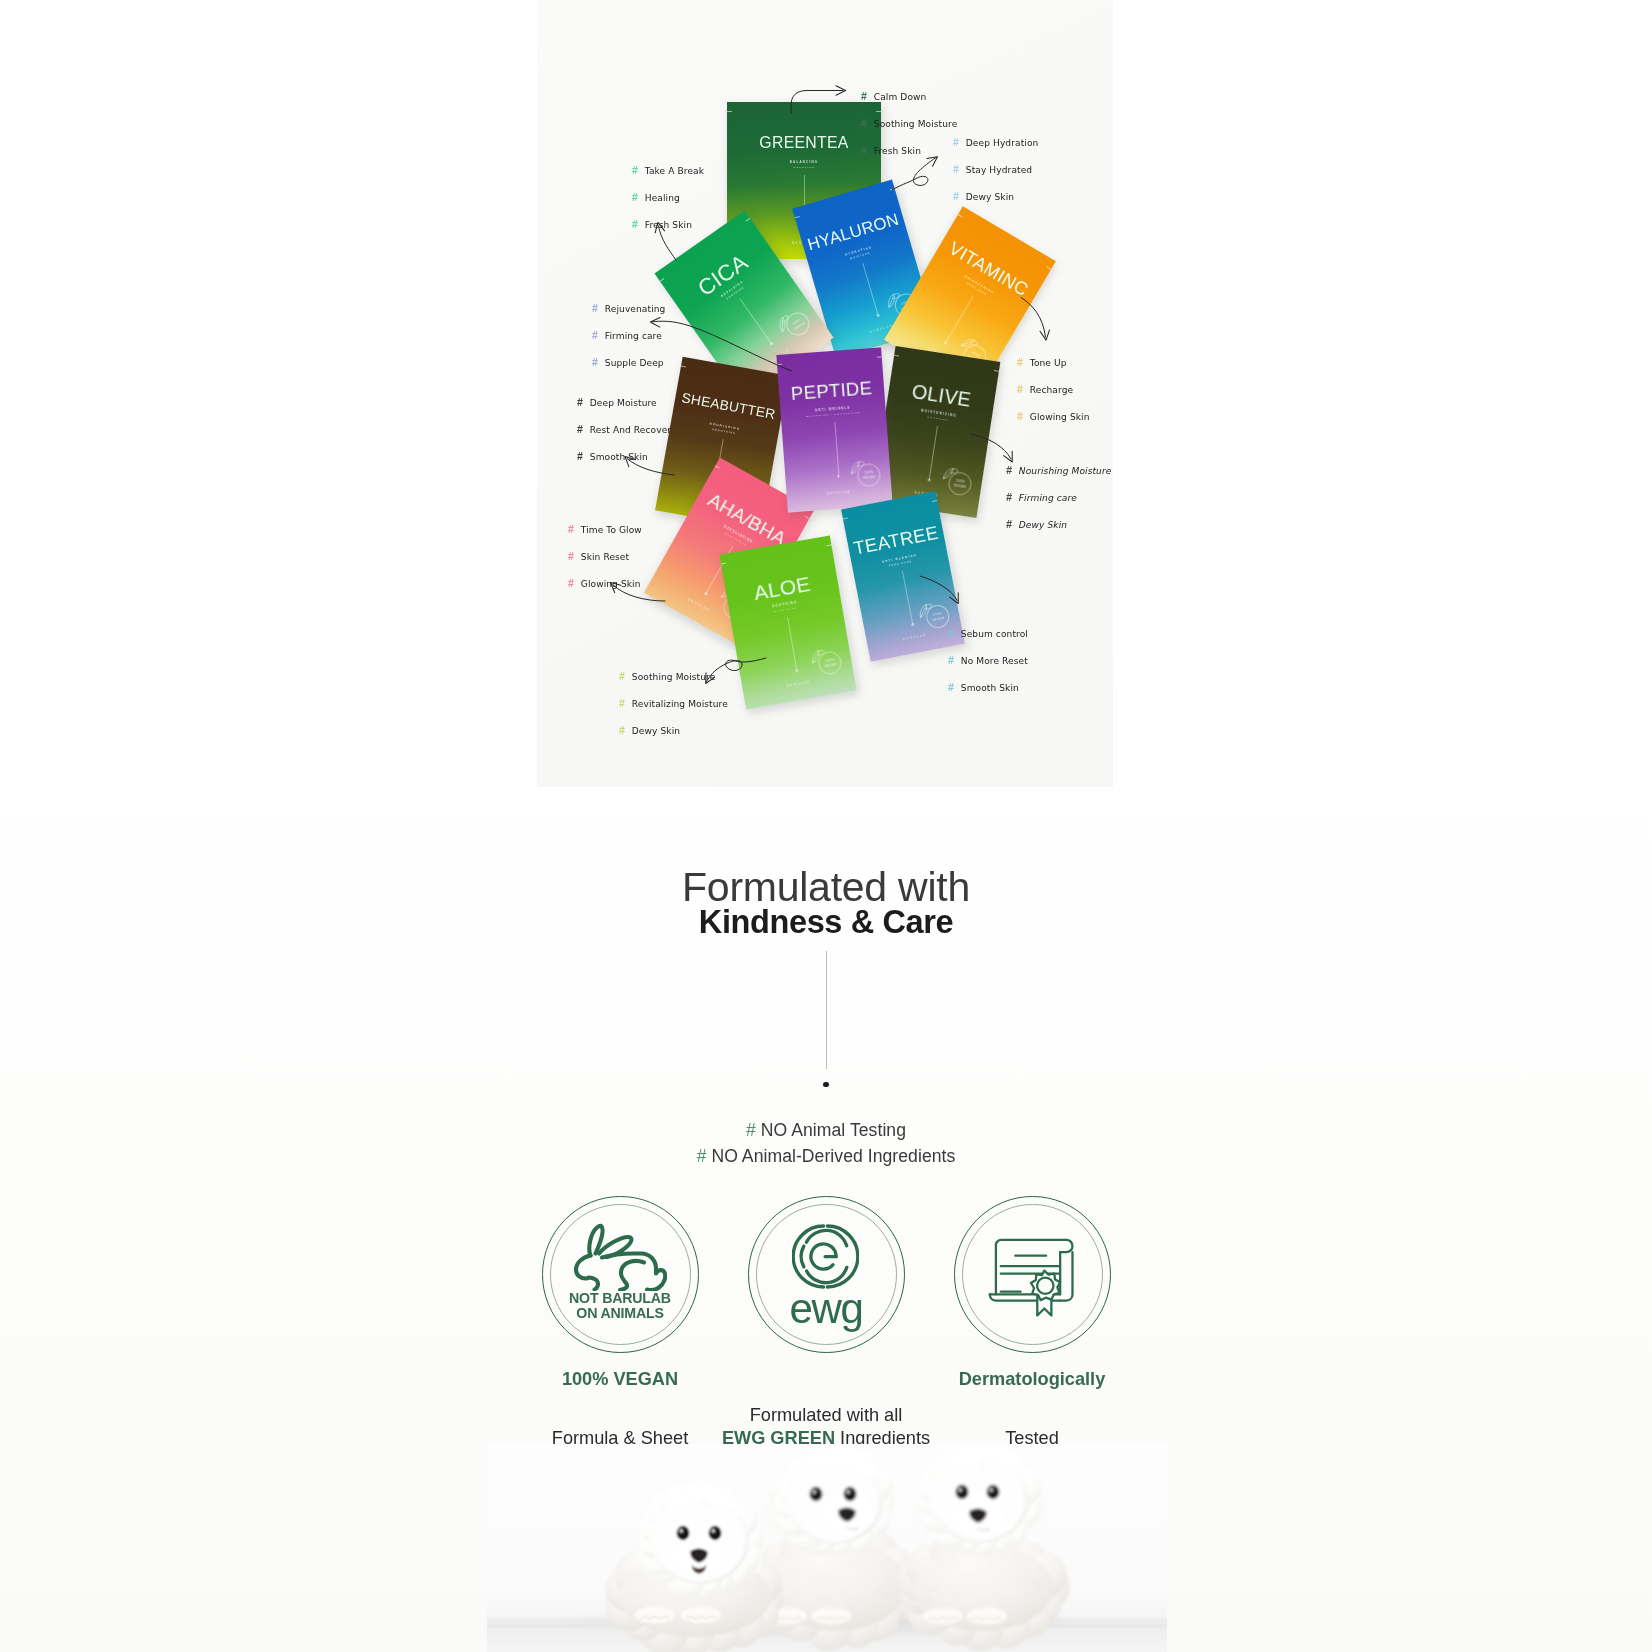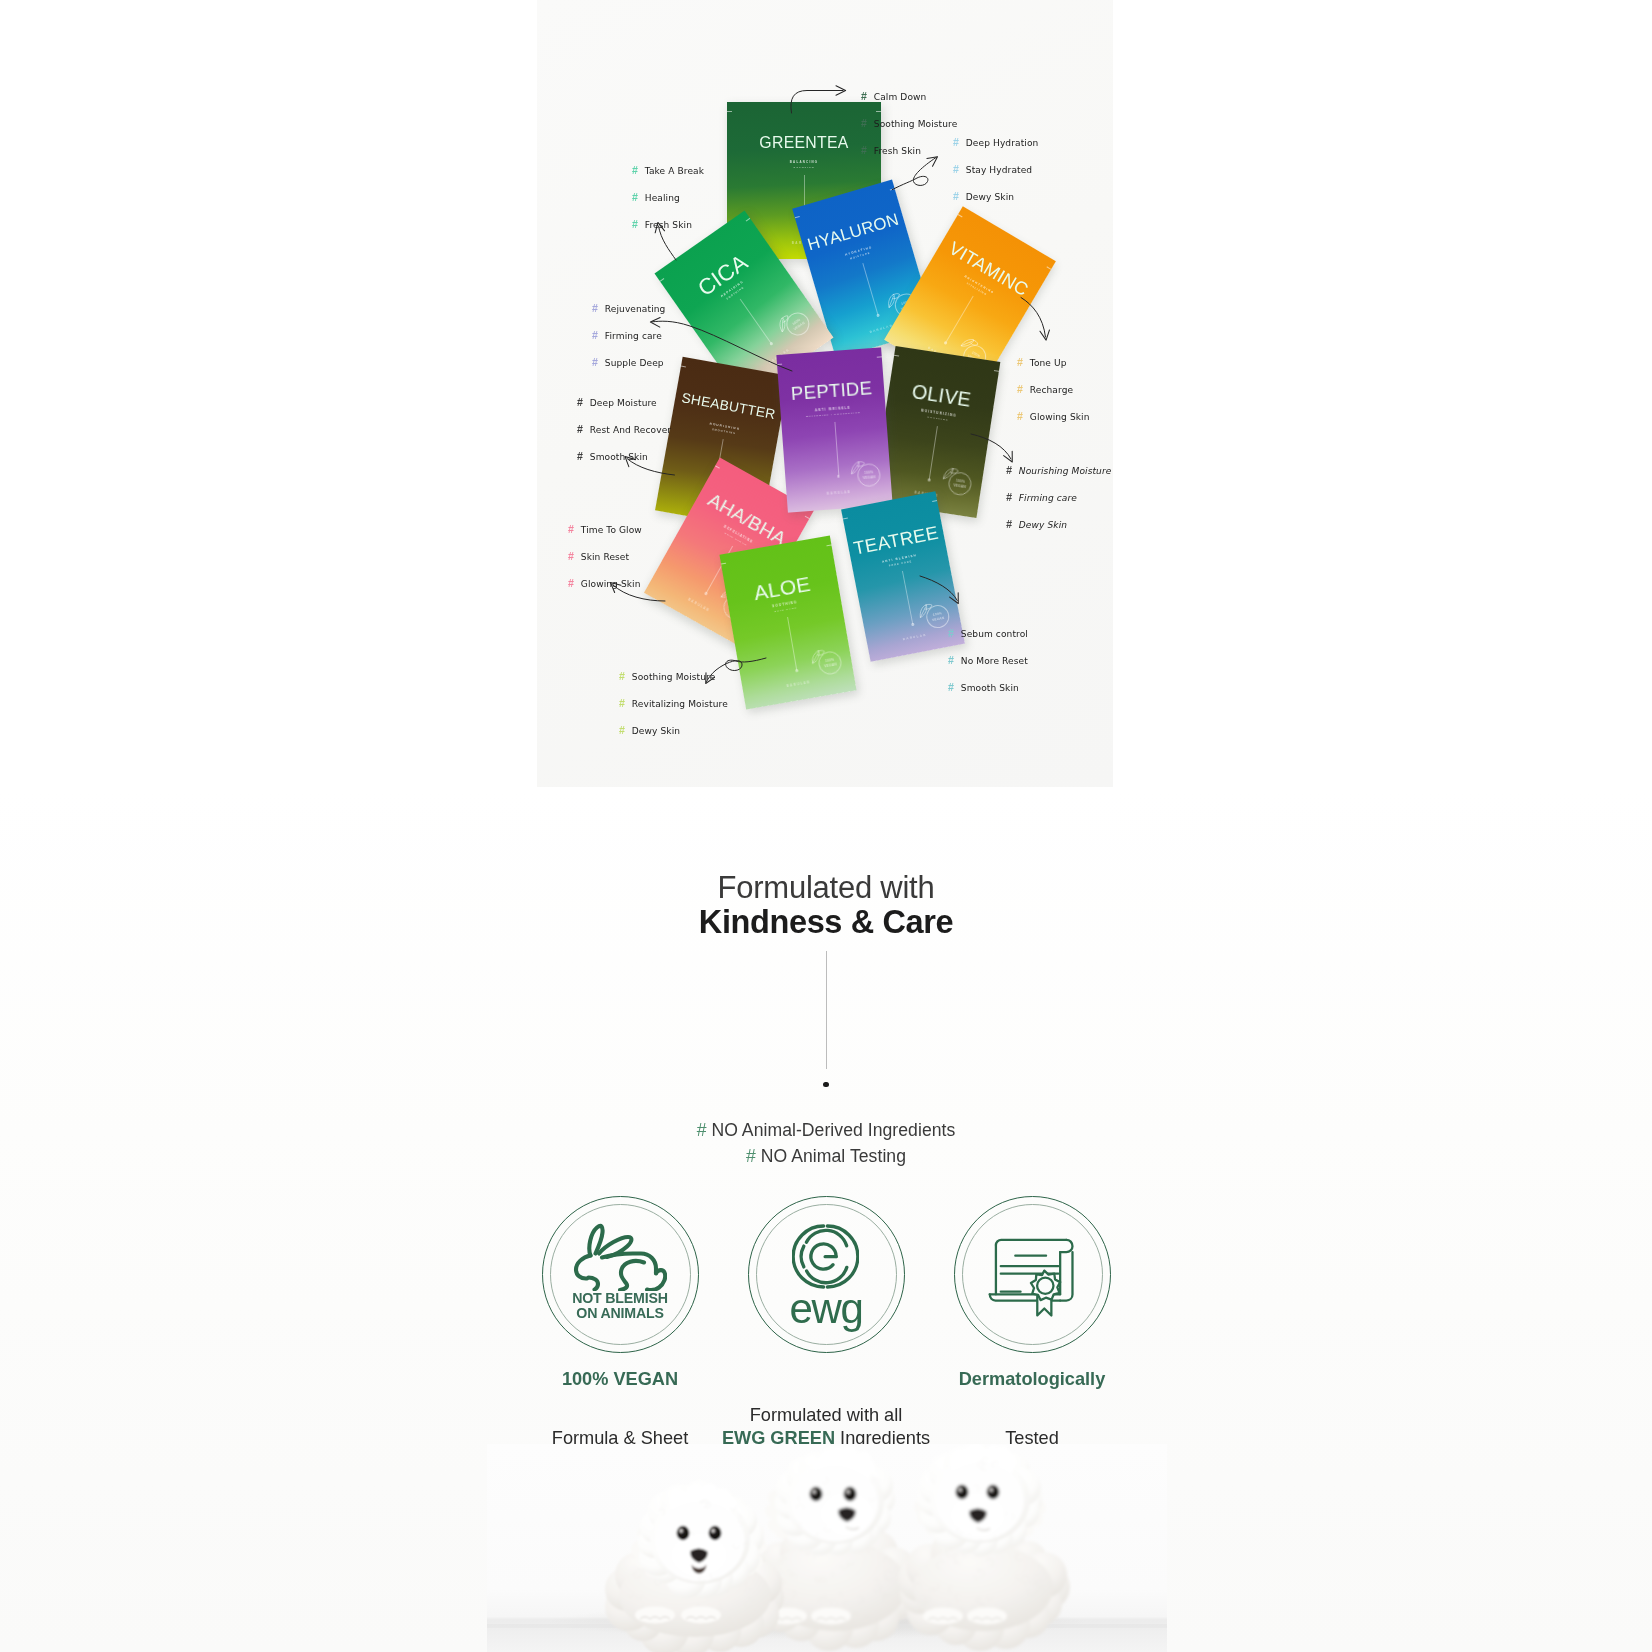--- a/index.html
+++ b/index.html
@@ -39,21 +39,21 @@
   .callout .h{font-weight:700;display:inline-block;width:12.8px;color:var(--hc);font-size:10.6px;
               font-family:"Liberation Sans",sans-serif;}
   .callout > div{display:block;}
 
   .arrows{position:absolute;inset:0;z-index:20;pointer-events:none;}
 
   
   .kind{position:absolute;left:0;top:787px;width:1652px;height:865px;
         background:linear-gradient(180deg,#ffffff 0%,#fdfdfc 40%,#fafaf9 100%);}
   .kind-title{position:absolute;left:0;top:84px;width:1652px;text-align:center;opacity:.999;}
-  .kt1{font-size:31px;color:#3a3a3a;font-weight:400;line-height:33px;letter-spacing:-.25px;}
+  .kt1{font-size:41px;color:#3a3a3a;font-weight:400;line-height:33px;letter-spacing:-.25px;}
   .kt2{font-size:32.5px;color:#1c1c1c;font-weight:700;line-height:36px;letter-spacing:-.38px;}
   .kline{position:absolute;left:825.5px;top:164px;width:1px;height:118px;background:#bcbcbc;}
   .kdot{position:absolute;left:823.3px;top:294.5px;width:5.4px;height:5.4px;border-radius:50%;background:#1a1a1a;}
   .ktags{position:absolute;left:0;top:330px;width:1652px;text-align:center;opacity:.999;
          font-size:17.6px;line-height:26px;color:#3a3a3a;font-weight:400;letter-spacing:.05px;}
   .ktags .hg{color:#4e8f6e;font-weight:400;white-space:pre;}
 
   
   .badges{position:absolute;left:0;top:409px;width:1652px;display:flex;justify-content:center;gap:49px;}
   .badge{width:157px;text-align:center;position:relative;}
@@ -375,39 +375,39 @@
   </div>
 
   <div class="kind">
     <div class="kind-title">
       <div class="kt1">Formulated with</div>
       <div class="kt2">Kindness &amp; Care</div>
     </div>
     <div class="kline"></div>
     <div class="kdot"></div>
     <div class="ktags">
+      <div><span class="hg"># </span><span>NO Animal Testing</span></div>
       <div><span class="hg"># </span><span>NO Animal-Derived Ingredients</span></div>
-      <div><span class="hg"># </span><span>NO Animal Testing</span></div>
     </div>
     <div class="badges">
       <div class="badge">
         <div class="bcircle">
           <div class="bicon">
               <svg width="94" height="68" viewBox="0 0 94 68" fill="none" style="margin-top:-6px">
   <g stroke="#2c6b4b" stroke-width="4.1" fill="none" stroke-linecap="round" stroke-linejoin="round">
     <path d="M17.5 32.5 C14.5 25 17.5 10 24 4.5 C28.5 0.8 30 4 29.5 9.5 C29 15 25 25 22.5 30.5"></path>
     <path d="M26 30.5 C33 22 48 14 55 14 C60 14 59.5 18.5 54 23.5 C48.5 28.5 40 32.5 34 34"></path>
     <path d="M29 34.5 C38 32 50 30.5 60 30.5 L68 30.5 C76.5 30.5 83 37 83 45.5 L83 50.5"></path>
     <path d="M17.5 32.5 C9.5 34 3 40 3 46.5 C3 52.5 8 56 14 55.5"></path>
     <path d="M15.5 54.5 C21 54.5 25 57.5 25 61 C25 63.5 23.5 65.5 21.5 66.5"></path>
     <path d="M71 39.5 C62 36 51 38.5 48.5 46.5 C46.5 53 50.5 56.5 53 60 C55.5 63.5 53.5 66 47 67"></path>
     <path d="M83 50 C85.5 46.5 90 46 91.5 49.5 C93.5 54 91 61 86 64.5 C82.5 67 77.5 67.5 74 66.5"></path>
   </g>
 </svg>
-              <div class="bi-text">NOT BLEMISH</div>
+              <div class="bi-text">NOT BARULAB</div>
               <div class="bi-text">ON ANIMALS</div>
             </div>
         </div>
         <div class="bcap">
             <div class="strong">100% VEGAN</div>
             <div class="plain">Formula &amp; Sheet</div>
           </div>
       </div>
       <div class="badge">
         <div class="bcircle">

